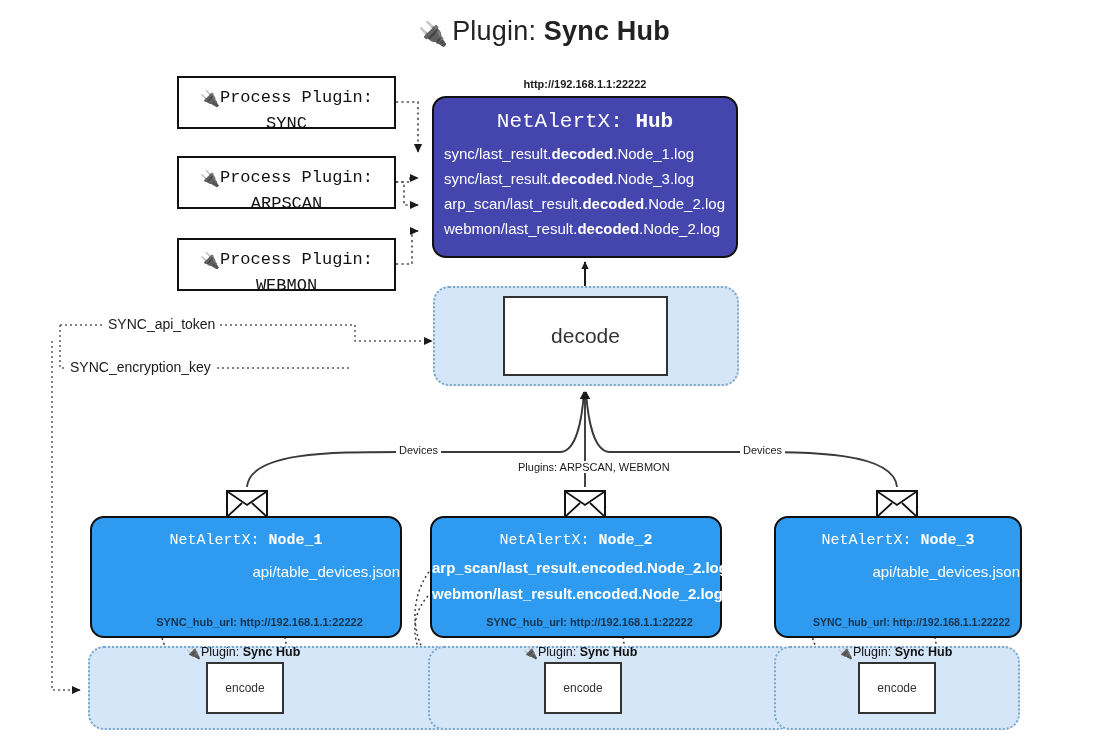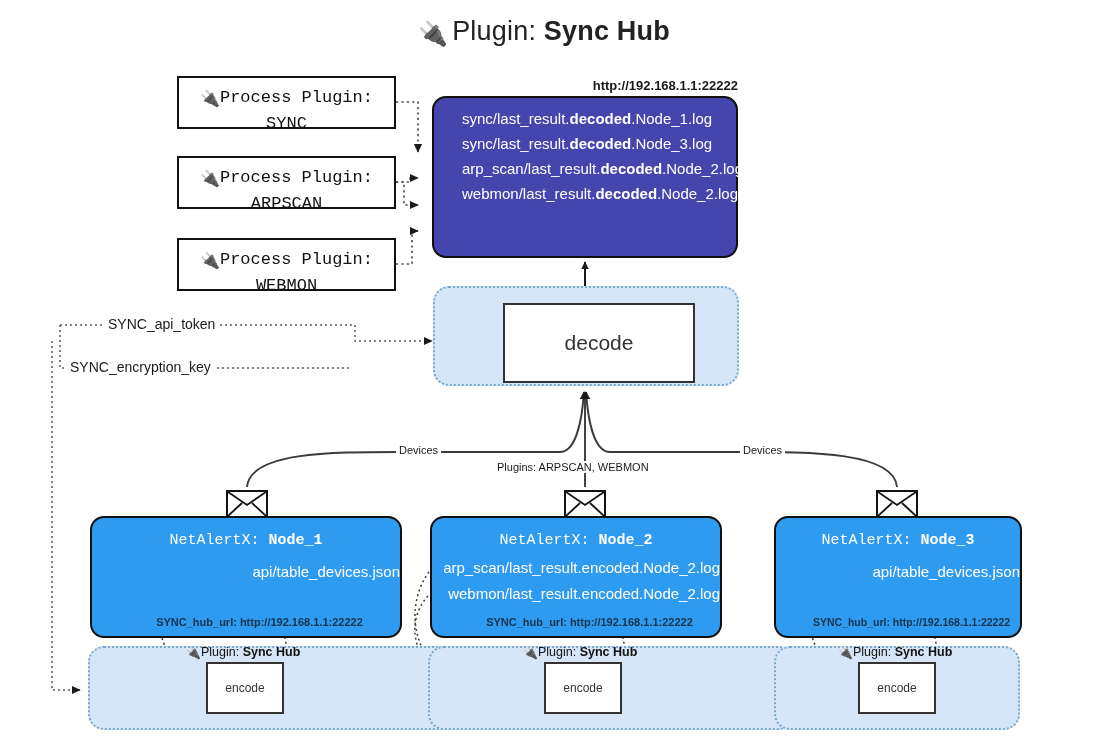--- a/index.html
+++ b/index.html
@@ -63,22 +63,22 @@
   .proc-box .ln2 { white-space: nowrap; }
   .proc-box .plug {
     font-family: "DejaVu Sans", sans-serif;
     font-size: 16px;
     vertical-align: -2px;
   }
 
   
   .hub-url {
     position: absolute;
-    text-align: right;
-    font-size: 13px;
+    text-align: center;
+    font-size: 11px;
     font-weight: bold;
     color: #1a1a1a;
     white-space: nowrap;
   }
   .hub-box {
     position: absolute;
     box-sizing: border-box;
     background: #4446ad;
     border: 2px solid #101010;
     border-radius: 14px;
@@ -87,21 +87,21 @@
   .hub-title {
     text-align: center;
     font-family: "Liberation Mono", "DejaVu Sans Mono", monospace;
     font-size: 21px;
     margin-top: 12px;
     white-space: nowrap;
   }
   .hub-title b { font-weight: bold; }
   .hub-lines {
     margin-top: 8px;
-    padding-left: 28px;
+    padding-left: 10px;
   }
   .hub-line {
     font-size: 15px;
     line-height: 25px;
     white-space: nowrap;
     color: #ffffff;
   }
   .hub-line b { font-weight: bold; }
 
   
@@ -266,47 +266,50 @@
   </div>
 
   <div class="proc-box" style="left:177px; top:238px; width:219px; height:53px;">
     <div class="ln1"><span class="plug">🔌</span><span>Process Plugin:</span></div>
     <div class="ln2">WEBMON</div>
   </div>
 
   <div class="hub-url" style="left:432px; top:78px; width:306px;">http://192.168.1.1:22222</div>
 
   <div class="hub-box" style="left:432px; top:96px; width:306px; height:162px;">
+    <div class="hub-title">
+      <span>NetAlertX: </span><b>Hub</b>
+    </div>
     <div class="hub-lines">
       <div class="hub-line">
         <span>sync/last_result.</span><b>decoded</b><span>.Node_1.log</span>
       </div>
       <div class="hub-line">
         <span>sync/last_result.</span><b>decoded</b><span>.Node_3.log</span>
       </div>
       <div class="hub-line">
         <span>arp_scan/last_result.</span><b>decoded</b><span>.Node_2.log</span>
       </div>
       <div class="hub-line">
         <span>webmon/last_result.</span><b>decoded</b><span>.Node_2.log</span>
       </div>
     </div>
   </div>
 
   <div class="pool" style="left:433px; top:286px; width:306px; height:100px;"></div>
-  <div class="proc-sq decode-sq" style="left:503px; top:303px; width:192px; height:80px;">
+  <div class="proc-sq decode-sq" style="left:503px; top:296px; width:165px; height:80px;">
     <span>decode</span>
   </div>
 
   <div style="position:absolute; left:104px; top:316px; font-size:14px; background:#fff; padding:0 4px;">SYNC_api_token</div>
   <div style="position:absolute; left:66px; top:359px; font-size:14px; background:#fff; padding:0 4px;">SYNC_encryption_key</div>
 
   <div class="edge-label" style="left:396px; top:444px;">Devices</div>
   <div class="edge-label" style="left:740px; top:444px;">Devices</div>
-  <div class="edge-label" style="left:494px; top:461px;">Plugins: ARPSCAN, WEBMON</div>
+  <div class="edge-label" style="left:515px; top:461px;">Plugins: ARPSCAN, WEBMON</div>
 
   <div class="envelope" style="left:226px; top:490px;">
     <svg width="38" height="24" viewBox="0 0 38 24">
       <path d="M0,0 L19,13 L38,0" fill="none" stroke="#111" stroke-width="1.8"></path>
       <path d="M0,24 L14,11 M38,24 L24,11" fill="none" stroke="#111" stroke-width="1.8"></path>
     </svg>
   </div>
   <div class="envelope" style="left:564px; top:490px;">
     <svg width="38" height="24" viewBox="0 0 38 24">
       <path d="M0,0 L19,13 L38,0" fill="none" stroke="#111" stroke-width="1.8"></path>
@@ -327,21 +330,21 @@
     <div class="node-files">
       <div class="node-file">api/table_devices.json</div>
     </div>
     <div class="node-hub">SYNC_hub_url: http://192.168.1.1:22222</div>
   </div>
 
   <div class="node-box" style="left:430px; top:516px; width:292px; height:122px;">
     <div class="node-title">
       <span>NetAlertX: </span><b>Node_2</b>
     </div>
-    <div class="node-files" style="margin-top:6px;">
+    <div class="node-files" style="margin-top:6px;font-weight:bold;">
       <div class="node-file">arp_scan/last_result.encoded.Node_2.log</div>
       <div class="node-file">webmon/last_result.encoded.Node_2.log</div>
     </div>
     <div class="node-hub">SYNC_hub_url: http://192.168.1.1:22222</div>
   </div>
 
   <div class="node-box" style="left:774px; top:516px; width:248px; height:122px;">
     <div class="node-title">
       <span>NetAlertX: </span><b>Node_3</b>
     </div>

